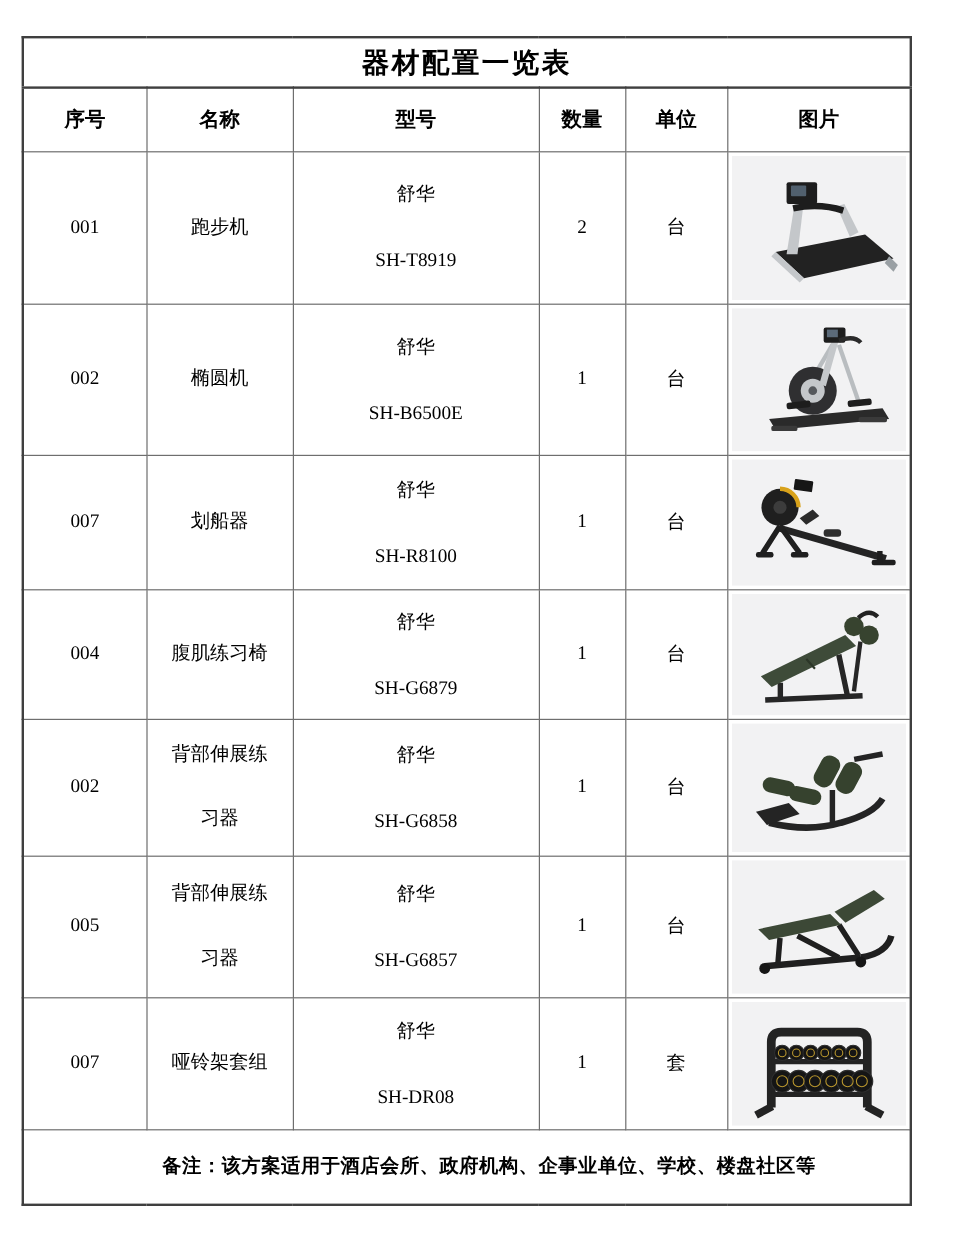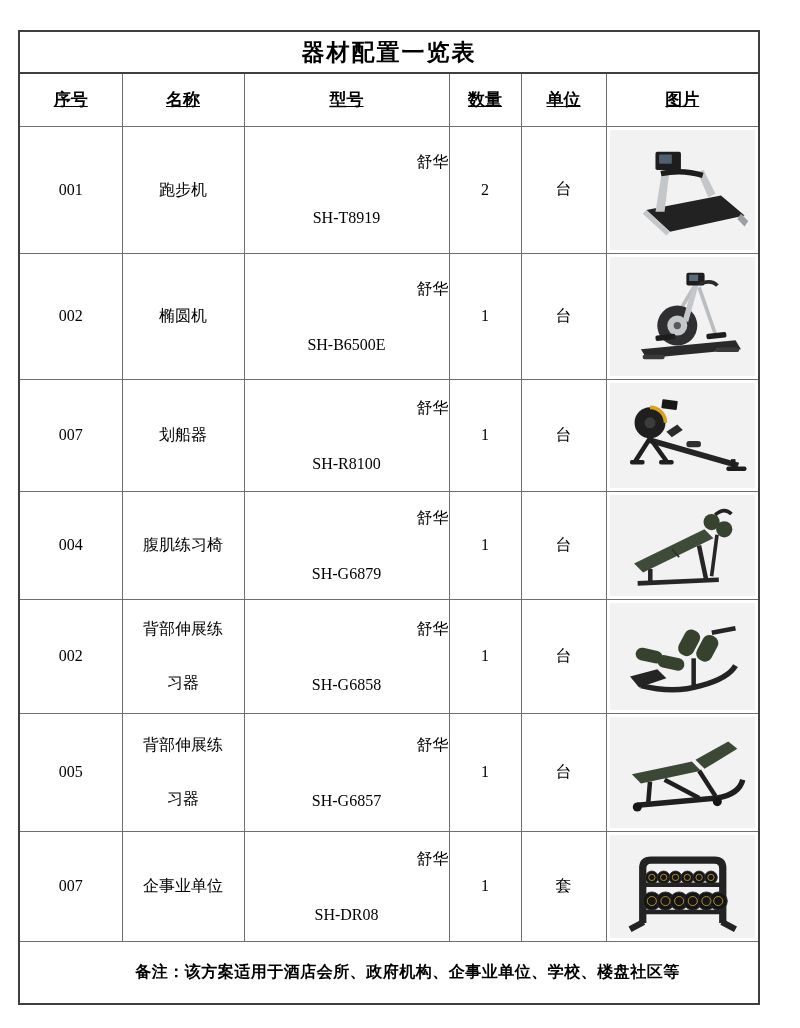--- a/index.html
+++ b/index.html
@@ -19,23 +19,23 @@
     text-align:center; vertical-align:middle;
     font-size:16px; font-weight:normal;
     overflow:hidden;
   }
   tr.title-row  { height:42px; }
   tr.header-row { height:53px; }
   tr.r1 { height:127px; } tr.r2 { height:126px; } tr.r3 { height:112px; }
   tr.r4 { height:108px; } tr.r5 { height:114px; } tr.r6 { height:118px; }
   tr.r7 { height:110px; } tr.note-row { height:63px; }
   .title-cell { font-size:23px; font-weight:bold; letter-spacing:2px; border-bottom:2px solid #3f3f3f; }
-  .header-row th { font-size:17px; font-weight:bold;text-decoration:underline; }
+  .header-row th { font-size:17px; font-weight:bold; }
   .name-cell { line-height:54px; padding:0 15px; }
-  .model-cell .brand { margin-bottom:36px;text-align:right; }
+  .model-cell .brand { margin-bottom:36px; }
   .note-cell { font-weight:bold; font-size:16px; letter-spacing:0.5px;padding-left:37px; }
   .img-cell { position:relative; padding:0; }
   .photo {
     position:absolute; left:3px; right:3px; top:3px; bottom:3px;
     background:#f2f2f3; display:flex; align-items:center; justify-content:center;
   }
   .photo svg { width:100%; height:100%; display:block; }
 </style>
 </head>
 <body>
@@ -219,21 +219,21 @@
           <circle cx="118" cy="88" r="5" fill="#161616"></circle>
           <polygon points="24,58 90,44 100,54 34,68" fill="#3c4836"></polygon>
           <polygon points="94,42 130,22 140,30 104,52" fill="#3c4836"></polygon>
         </svg>
       </div>
     </td>
   </tr>
 
   <tr class="r7">
     <td>007</td>
-    <td class="name-cell">企事业单位</td>
+    <td class="name-cell">哑铃架套组</td>
     <td class="model-cell">
       <div class="brand">舒华</div>
       <div>SH-DR08</div>
     </td>
     <td>1</td>
     <td>套</td>
     <td class="img-cell">
       <div class="photo">
         <svg viewBox="0 0 160 112">
           <path d="M36,96 L36,36 Q36,27 45,27 L115,27 Q124,27 124,36 L124,96" stroke="#232323" stroke-width="8" fill="none"></path>

